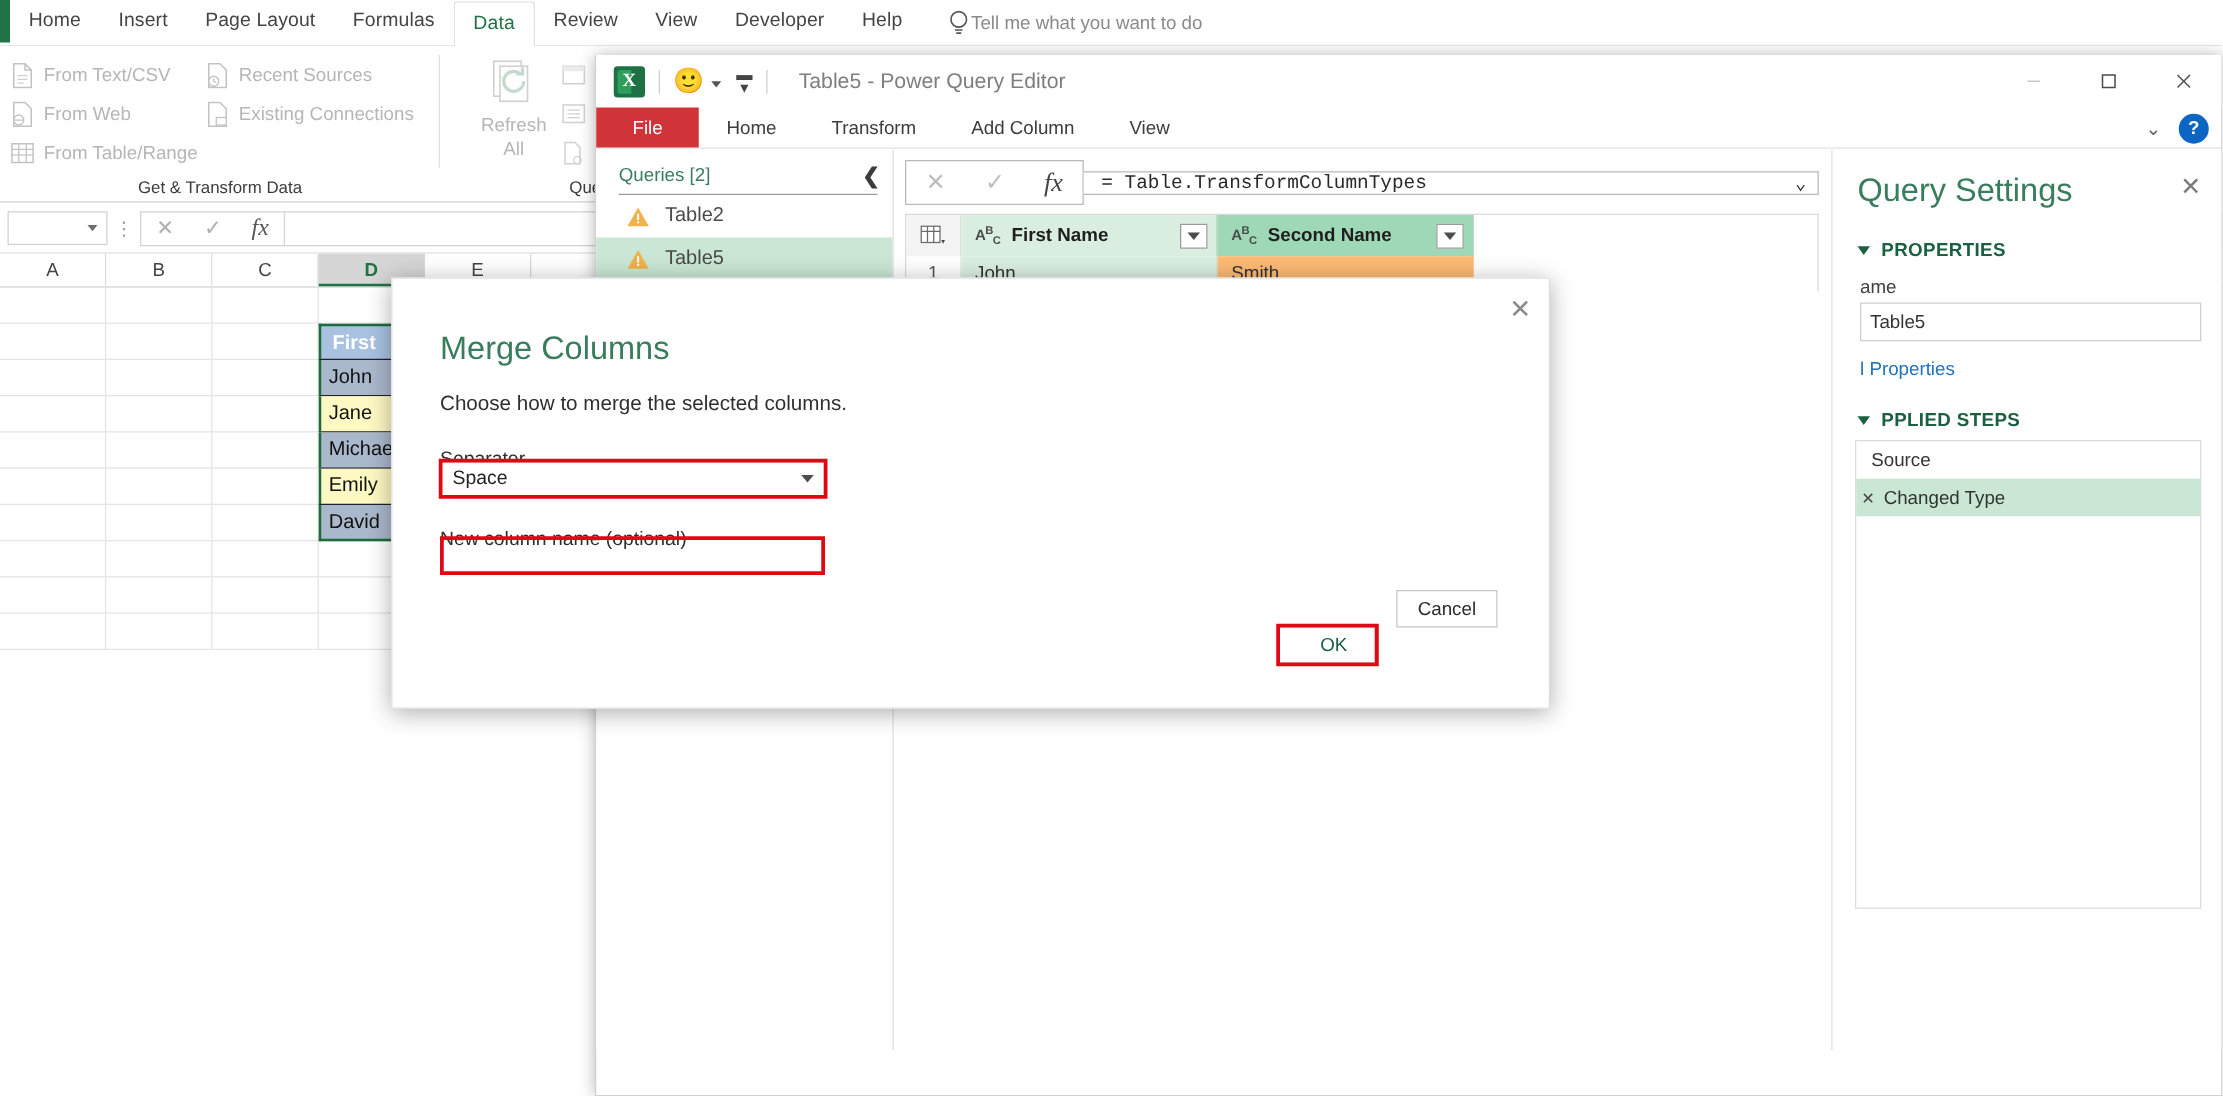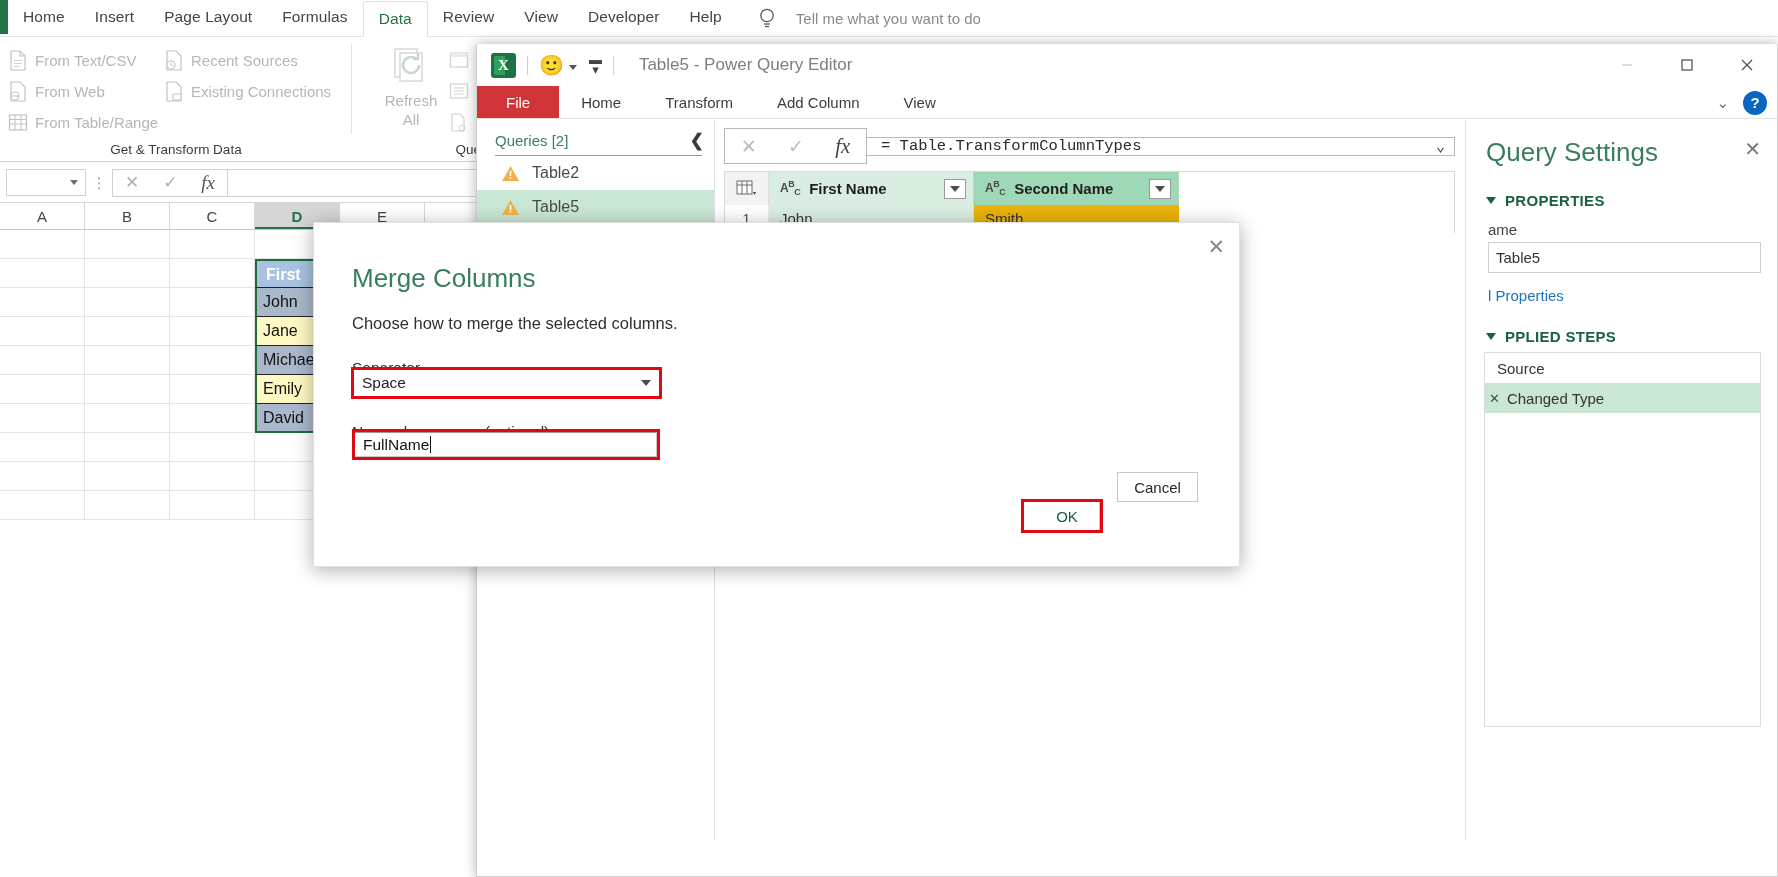--- a/index.html
+++ b/index.html
@@ -23,21 +23,21 @@
     position: absolute; left: 0; top: 0; width: 8px; height: 34px; background: #217346;
   }
   .xtab {
     font-size: 15.5px; color: #444; padding: 8px 15px 10px 15px;
     white-space: nowrap; letter-spacing: .1px;
   }
   .xtab.active {
     color: #217346; border: 1px solid #e1e1e1; border-bottom: 1px solid #fff;
     border-radius: 3px 3px 0 0; background: #fff; margin-top: 2px; padding-bottom: 9px;
   }
-  .tellme { display: flex; align-items: center; gap: 19px; margin-left: 20px; }
+  .tellme { display: flex; align-items: center; gap: 0; margin-left: 20px; }
   .tellme .bulb { width: 20px; height: 22px; position: relative; }
   .tellme .bulb svg { display: block; }
   .tellme-text { font-size: 15px; color: #8a8a8a; }
 
   
   .excel-ribbon {
     position: absolute; left: 0; top: 37px; width: 1778px; height: 125px;
     background: #ffffff; border-bottom: 1px solid #d4d4d4;
   }
   .rgroup { position: absolute; top: 0; height: 125px; }
@@ -185,21 +185,21 @@
   }
   .pt-th.c1 { width: 205px; background: #d9eee1; }
   .pt-th.c2 { width: 205px; background: #9ed8b6; }
   .abc { font-size: 12px; color: #4b4b4b; letter-spacing: -.5px; white-space: nowrap; }
   .abc sup { font-size: 9px; } .abc sub { font-size: 9px; }
   .filterbtn { width: 22px; height: 20px; border: 1px solid #9a9a9a; background: #fff; margin-left: auto; margin-right: 7px; display:flex;align-items:center;justify-content:center;}
   .pt-row { display: flex; height: 28px; }
   .pt-rn { width: 44px; text-align: center; font-size: 15px; color: #555; line-height: 28px; border-right: 1px solid #ececec; }
   .pt-td { font-size: 15px; color: #333; line-height: 28px; padding-left: 11px; border-right: 1px solid #d5ead e; }
   .pt-td.c1 { width: 205px; background: #d9eee1; border-right: 1px solid #cae3d4;}
-  .pt-td.c2 { width: 205px; background: #eab308; }
+  .pt-td.c2 { width: 205px; background: #fdba74; }
 
   
   .qs-pane {
     position: absolute; right: 0; top: 0; width: 312px; bottom: 36px;
     background: #fff; border-left: 1px solid #e0e0e0;
   }
   .qs-title { font-size: 26px; color: #3a7d5d; padding: 17px 0 0 20px; display:flex; align-items:flex-start; justify-content:space-between;}
   .qs-x { color: #7a7a7a; font-size: 20px; padding-right: 16px; }
   .qs-sect { display: flex; align-items: center; gap: 9px; font-size: 15px; font-weight: bold; color: #1b6040; padding: 24px 0 0 20px; letter-spacing: .3px;}
   .tri-d { width: 0; height: 0; border-left: 5.5px solid transparent; border-right: 5.5px solid transparent; border-top: 7px solid #1b6040; }
@@ -636,23 +636,19 @@
   <div class="dlg-field-label">Separator</div>
   <div class="dlg-field-label" style="padding-top:40px">New column name (optional)</div>
 </div>
 
 <div class="dd">
   <span>Space</span>
   <span class="tri-sm"></span>
 </div>
 <div class="redbox" style="left:351px;top:367px;width:311px;height:32px;"></div>
 
-<div class="txtin">
-  <span>FullName</span>
-  <span class="caret-bar"></span>
-</div>
 <div class="redbox" style="left:352px;top:429px;width:308px;height:31px;"></div>
 
 <div class="dlg-btn ok">OK</div>
 <div class="redbox" style="left:1021px;top:499px;width:82px;height:34px;"></div>
 <div class="dlg-btn cancel">Cancel</div>
 
 </div>
 
 </body></html>

